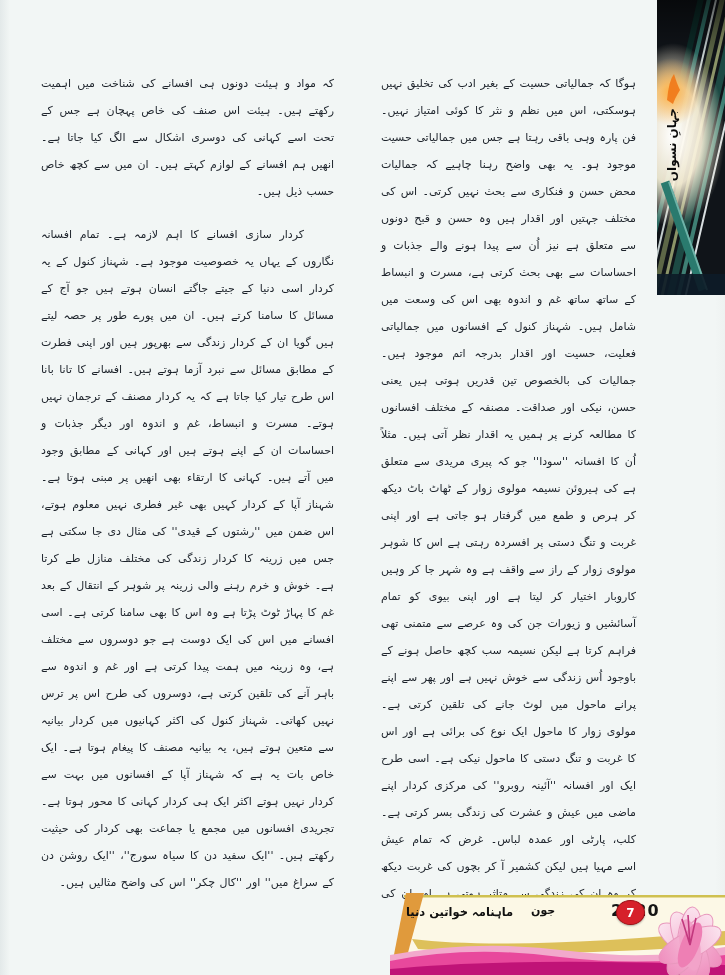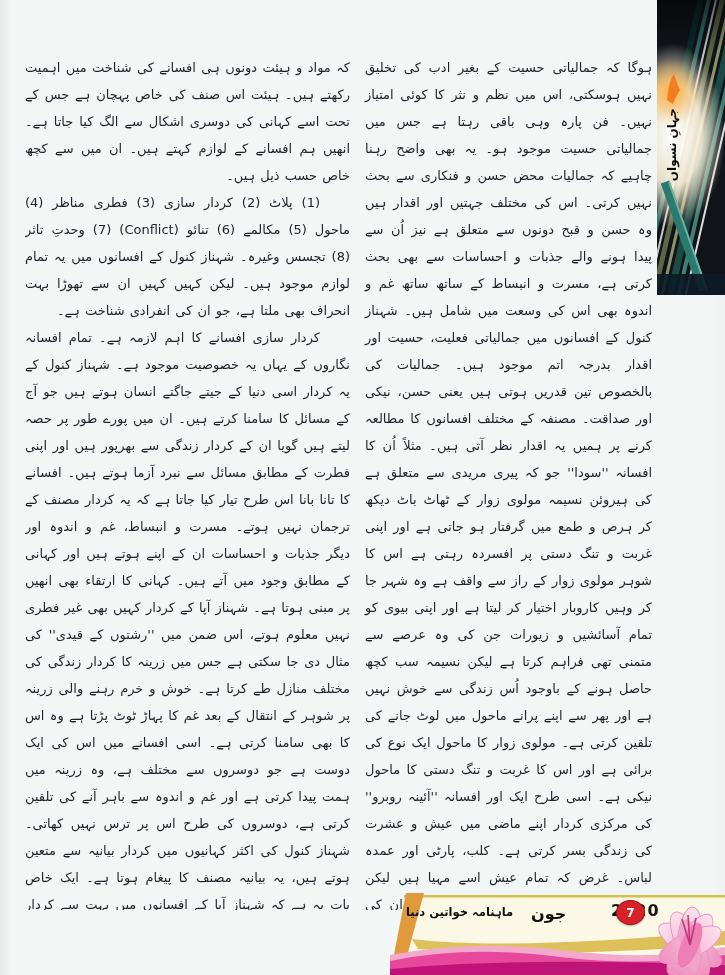--- a/index.html
+++ b/index.html
@@ -26,35 +26,35 @@
   }
   
   .columns{
     position:absolute;top:54px;left:25px;width:627px;height:856px;
     display:flex;direction:rtl;gap:15px;overflow:hidden;
   }
   .col{text-align:justify;}
   .col-right{width:287px;flex:0 0 287px;}
   .col-left{width:325px;flex:0 0 325px;}
   .col p{
-    margin:0;font-size:13px;line-height:27px;word-spacing:1px;
+    margin:16px;font-size:11px;line-height:27px;word-spacing:1px;
     color:#1d232b;
   }
   .p-indent{text-indent:30px;}
   
   .footer-banner{
     position:absolute;left:390px;top:893px;width:335px;height:82px;overflow:hidden;
   }
   .footer-banner svg{position:absolute;left:0;top:0;}
   .f-name{
     position:absolute;left:16px;top:12px;font-size:11.5px;font-weight:bold;
     color:#101010;direction:rtl;white-space:nowrap;
   }
   .f-month{
-    position:absolute;left:141px;top:11px;font-size:16px;font-weight:bold;
+    position:absolute;left:141px;top:11px;font-size:11px;font-weight:bold;
     color:#101010;direction:rtl;white-space:nowrap;
   }
   .f-year{
     position:absolute;left:181px;top:8px;font-size:16px;font-weight:bold;
     color:#151515;letter-spacing:1px;direction:ltr;margin-left:40px;
   }
   .f-badge{
     position:absolute;left:226px;top:7px;width:27px;height:23px;
     background:#d6202a;border:1px solid #9d1016;border-radius:50%;
     color:#ffffff;font-size:12px;font-weight:bold;
@@ -106,21 +106,20 @@
     <span class="side-title">جہانِ نسواں</span>
   </div>
 
   <div class="columns">
     <div class="col col-right">
       <p>ہوگا کہ جمالیاتی حسیت کے بغیر ادب کی تخلیق نہیں ہوسکتی، اس میں نظم و نثر کا کوئی امتیاز نہیں۔ فن پارہ وہی باقی رہتا ہے جس میں جمالیاتی حسیت موجود ہو۔ یہ بھی واضح رہنا چاہیے کہ جمالیات محض حسن و فنکاری سے بحث نہیں کرتی۔ اس کی مختلف جہتیں اور اقدار ہیں وہ حسن و قبح دونوں سے متعلق ہے نیز اُن سے پیدا ہونے والے جذبات و احساسات سے بھی بحث کرتی ہے، مسرت و انبساط کے ساتھ ساتھ غم و اندوہ بھی اس کی وسعت میں شامل ہیں۔ شہناز کنول کے افسانوں میں جمالیاتی فعلیت، حسیت اور اقدار بدرجہ اتم موجود ہیں۔ جمالیات کی بالخصوص تین قدریں ہوتی ہیں یعنی حسن، نیکی اور صداقت۔ مصنفہ کے مختلف افسانوں کا مطالعہ کرنے پر ہمیں یہ اقدار نظر آتی ہیں۔ مثلاً اُن کا افسانہ ''سودا'' جو کہ پیری مریدی سے متعلق ہے کی ہیروئن نسیمہ مولوی زوار کے ٹھاٹ باٹ دیکھ کر ہرص و طمع میں گرفتار ہو جاتی ہے اور اپنی غربت و تنگ دستی پر افسردہ رہتی ہے اس کا شوہر مولوی زوار کے راز سے واقف ہے وہ شہر جا کر وہیں کاروبار اختیار کر لیتا ہے اور اپنی بیوی کو تمام آسائشیں و زیورات جن کی وہ عرصے سے متمنی تھی فراہم کرتا ہے لیکن نسیمہ سب کچھ حاصل ہونے کے باوجود اُس زندگی سے خوش نہیں ہے اور پھر سے اپنے پرانے ماحول میں لوٹ جانے کی تلقین کرتی ہے۔ مولوی زوار کا ماحول ایک نوع کی برائی ہے اور اس کا غربت و تنگ دستی کا ماحول نیکی ہے۔ اسی طرح ایک اور افسانہ ''آئینہ روبرو'' کی مرکزی کردار اپنے ماضی میں عیش و عشرت کی زندگی بسر کرتی ہے۔ کلب، پارٹی اور عمدہ لباس۔ غرض کہ تمام عیش اسے مہیا ہیں لیکن کشمیر آ کر بچوں کی غربت دیکھ کر وہ ان کی زندگی سے متاثر ہوتی ہے اور ان کی مدد کرنے پر آمادہ ہو جاتی ہے اس کی عیش و عشرت کی زندگی ایک اعتبار سے قبح ہے اور غریبوں کی مدد کرنا نیکی ہے اسی طرح دیگر افسانوں کا بھی تجزیہ کیا جا سکتا ہے، فی الوقت ہماری دلیل کے اثبات کے لیے یہی کافی ہے۔</p>
 
     </div>
     <div class="col col-left">
       <p>کہ مواد و ہیئت دونوں ہی افسانے کی شناخت میں اہمیت رکھتے ہیں۔ ہیئت اس صنف کی خاص پہچان ہے جس کے تحت اسے کہانی کی دوسری اشکال سے الگ کیا جاتا ہے۔ انھیں ہم افسانے کے لوازم کہتے ہیں۔ ان میں سے کچھ خاص حسب ذیل ہیں۔</p>
-      <p class="p-indent">(1) پلاٹ (2) کردار سازی (3) فطری مناظر (4) ماحول (5) مکالمے (6) تنائو (Conflict) (7) وحدتِ تاثر (8) تجسس وغیرہ۔ شہناز کنول کے افسانوں میں یہ تمام لوازم موجود ہیں۔ لیکن کہیں کہیں ان سے تھوڑا بہت انحراف بھی ملتا ہے، جو ان کی انفرادی شناخت ہے۔</p>
       <p class="p-indent">کردار سازی افسانے کا اہم لازمہ ہے۔ تمام افسانہ نگاروں کے یہاں یہ خصوصیت موجود ہے۔ شہناز کنول کے یہ کردار اسی دنیا کے جیتے جاگتے انسان ہوتے ہیں جو آج کے مسائل کا سامنا کرتے ہیں۔ ان میں پورے طور پر حصہ لیتے ہیں گویا ان کے کردار زندگی سے بھرپور ہیں اور اپنی فطرت کے مطابق مسائل سے نبرد آزما ہوتے ہیں۔ افسانے کا تانا بانا اس طرح تیار کیا جاتا ہے کہ یہ کردار مصنف کے ترجمان نہیں ہوتے۔ مسرت و انبساط، غم و اندوہ اور دیگر جذبات و احساسات ان کے اپنے ہوتے ہیں اور کہانی کے مطابق وجود میں آتے ہیں۔ کہانی کا ارتقاء بھی انھیں پر مبنی ہوتا ہے۔ شہناز آپا کے کردار کہیں بھی غیر فطری نہیں معلوم ہوتے، اس ضمن میں ''رشتوں کے قیدی'' کی مثال دی جا سکتی ہے جس میں زرینہ کا کردار زندگی کی مختلف منازل طے کرتا ہے۔ خوش و خرم رہنے والی زرینہ پر شوہر کے انتقال کے بعد غم کا پہاڑ ٹوٹ پڑتا ہے وہ اس کا بھی سامنا کرتی ہے۔ اسی افسانے میں اس کی ایک دوست ہے جو دوسروں سے مختلف ہے، وہ زرینہ میں ہمت پیدا کرتی ہے اور غم و اندوہ سے باہر آنے کی تلقین کرتی ہے، دوسروں کی طرح اس پر ترس نہیں کھاتی۔ شہناز کنول کی اکثر کہانیوں میں کردار بیانیہ سے متعین ہوتے ہیں، یہ بیانیہ مصنف کا پیغام ہوتا ہے۔ ایک خاص بات یہ ہے کہ شہناز آپا کے افسانوں میں بہت سے کردار نہیں ہوتے اکثر ایک ہی کردار کہانی کا محور ہوتا ہے۔ تجریدی افسانوں میں مجمع یا جماعت بھی کردار کی حیثیت رکھتے ہیں۔ ''ایک سفید دن کا سیاہ سورج''، ''ایک روشن دن کے سراغ میں'' اور ''کال چکر'' اس کی واضح مثالیں ہیں۔</p>
 
     </div>
   </div>
 
   <div class="footer-banner">
     <svg width="335" height="82" viewBox="0 0 335 82">
       <defs>
         <linearGradient id="petal" x1="0" y1="0" x2="0" y2="1">
           <stop offset="0%" stop-color="#fbe3ee"></stop>

